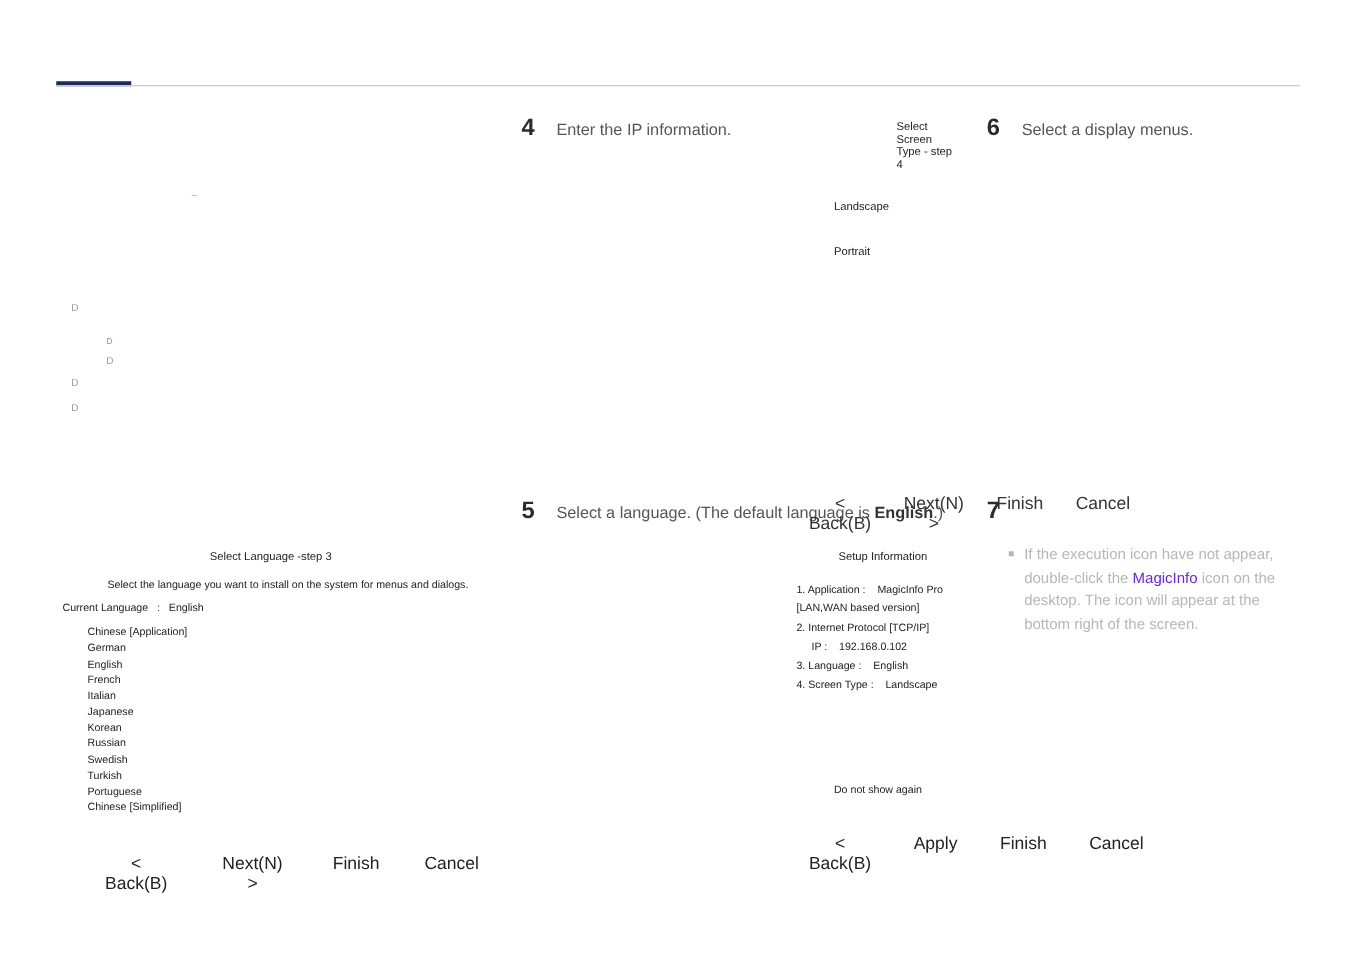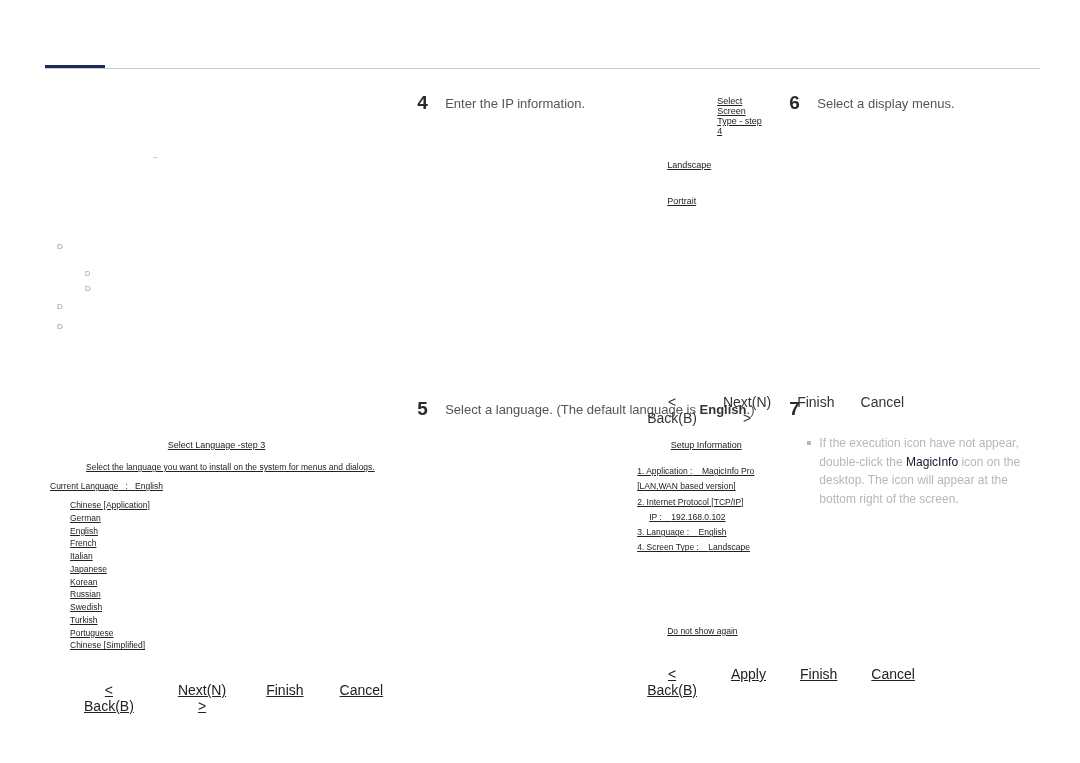--- a/index.html
+++ b/index.html
@@ -52,21 +52,20 @@
     line-height: 1.5;
     padding-top: 2px;
   }
   .step-text b { color: #333; font-weight: 700; }
 
   .panel {
     margin-left: 0;
     margin-bottom: 28px;
     font-size: 9px;
     color: #222;
-    text-decoration: underline;
   }
   .panel .title {
     text-align: center;
     font-size: 9px;
     margin-bottom: 12px;
   }
   .panel .desc {
     font-size: 8.5px;
     margin-bottom: 8px;
     line-height: 1.3;
@@ -106,21 +105,21 @@
   }
   .note::before {
     content: "";
     position: absolute;
     left: 0;
     top: 7px;
     width: 4px;
     height: 4px;
     background: #b7b7b7;
   }
-  .note .brand { color: #0f172a; }
+  .note .brand { color: #6d28d9; }
 
   .faint { color: #999; font-size: 8px; }
   .faint-block { position: absolute; }
   .faint-d { position: absolute; left: 12px; font-size: 8px; color: #999; }
 </style>
 </head>
 <body>
 
 <div class="header-accent"></div>
 <div class="header-rule"></div>

